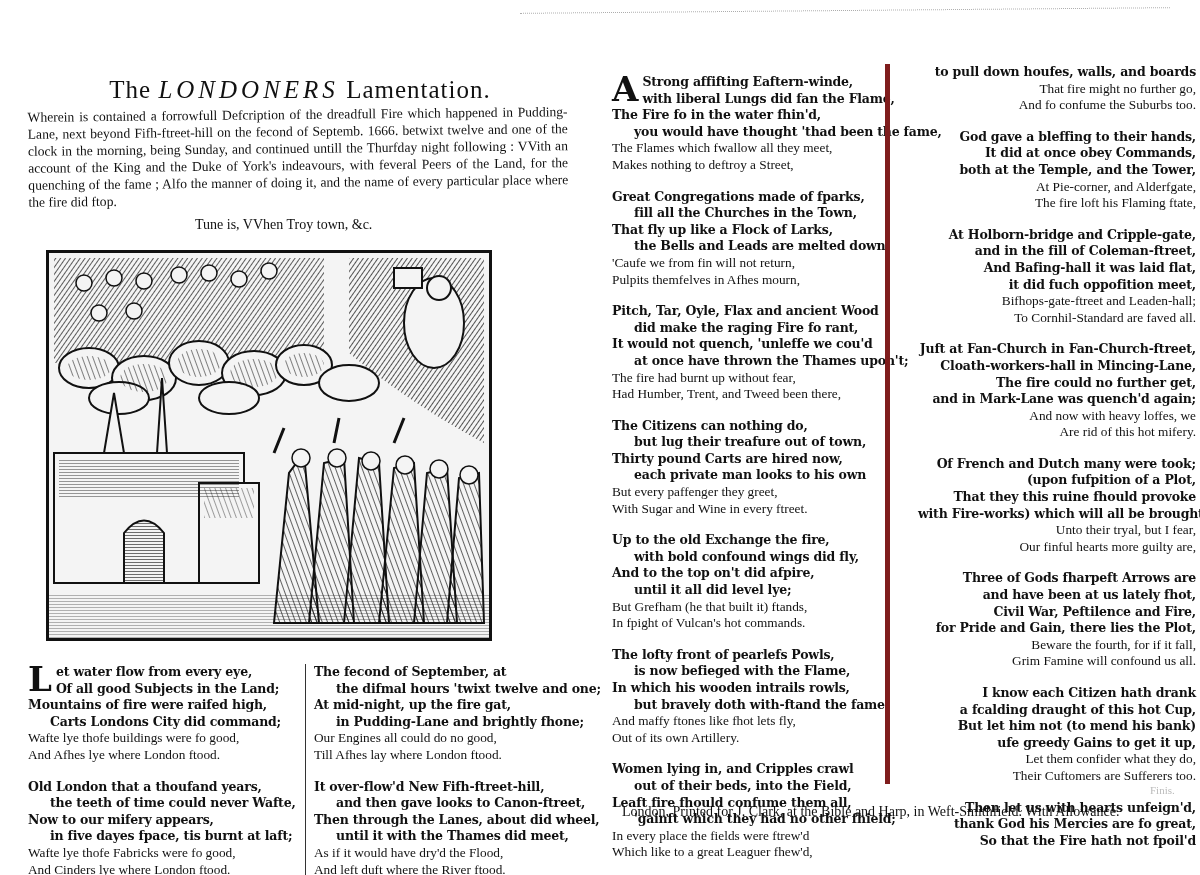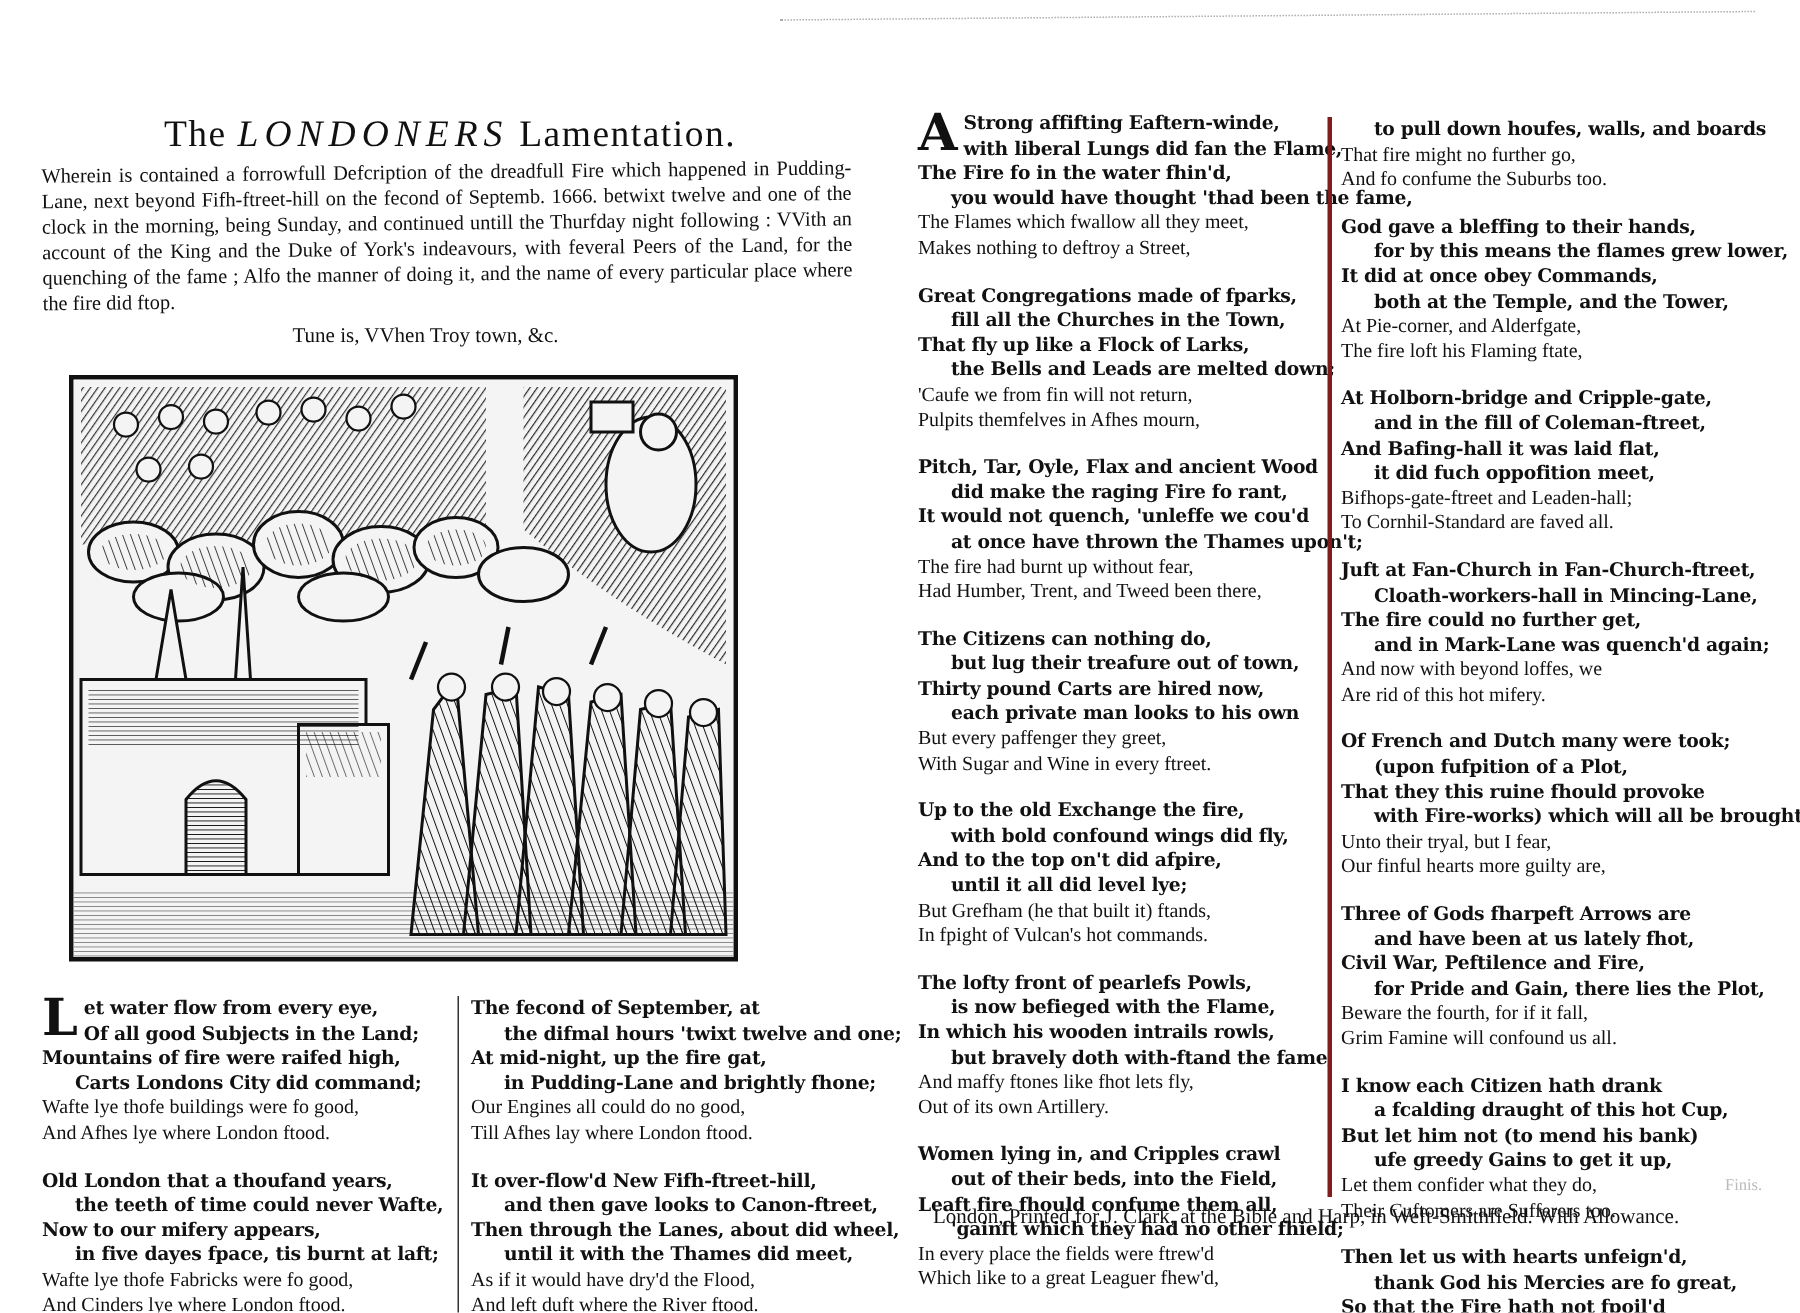--- a/index.html
+++ b/index.html
@@ -27,21 +27,21 @@
   
   .col { position:absolute; font-size:13.3px; line-height:16.6px; white-space:nowrap; }
   .col .stanza { margin-bottom:15px; }
   .col .line { display:block; }
   .col .line.indent { padding-left:22px; }
   .col .line.bl { font-family:"DejaVu Serif", serif; font-weight:bold; font-size:12.5px; letter-spacing:-0.2px; }
 
   .col-a { left:28px; top:664px; width:270px; }
   .col-b { left:305px; top:664px; width:285px; padding-left:8px; border-left:1px solid #333; }
   .col-c { left:612px; top:74px; width:255px; }
-  .col-d { left:885px; top:78px; width:300px; padding-left:6px; border-left:3px solid #7f1d1d; height:720px; }
+  .col-d { left:885px; top:64px; width:300px; padding-left:6px; border-left:5px solid #7f1d1d; height:720px;text-align:right; }
 
   .dropcap { font-size:34px; float:left; line-height:30px; margin-right:4px; font-weight:bold; font-family:"DejaVu Serif", serif; }
 
   .imprint { position:absolute; left:622px; top:804px; font-size:14px; white-space:nowrap; }
   .finis { position:absolute; left:1150px; top:784px; font-size:11px; color:#bbb; }
 </style>
 </head>
 <body>
 
 <div class="page">
@@ -239,40 +239,39 @@
   </div>
 
   <div class="col col-d">
     <div class="stanza">
       <span class="line bl indent">to pull down houfes, walls, and boards</span>
       <span class="line">That fire might no further go,</span>
       <span class="line">And fo confume the Suburbs too.</span>
     </div>
     <div class="stanza">
       <span class="line bl">God gave a bleffing to their hands,</span>
-      <span class="line bl indent">for by this means the flames grew lower,</span>
       <span class="line bl">It did at once obey Commands,</span>
       <span class="line bl indent">both at the Temple, and the Tower,</span>
       <span class="line">At Pie-corner, and Alderfgate,</span>
       <span class="line">The fire loft his Flaming ftate,</span>
     </div>
     <div class="stanza">
       <span class="line bl">At Holborn-bridge and Cripple-gate,</span>
       <span class="line bl indent">and in the fill of Coleman-ftreet,</span>
       <span class="line bl">And Bafing-hall it was laid flat,</span>
       <span class="line bl indent">it did fuch oppofition meet,</span>
       <span class="line">Bifhops-gate-ftreet and Leaden-hall;</span>
       <span class="line">To Cornhil-Standard are faved all.</span>
     </div>
     <div class="stanza">
       <span class="line bl">Juft at Fan-Church in Fan-Church-ftreet,</span>
       <span class="line bl indent">Cloath-workers-hall in Mincing-Lane,</span>
       <span class="line bl">The fire could no further get,</span>
       <span class="line bl indent">and in Mark-Lane was quench'd again;</span>
-      <span class="line">And now with beyond loffes, we</span>
+      <span class="line">And now with heavy loffes, we</span>
       <span class="line">Are rid of this hot mifery.</span>
     </div>
     <div class="stanza">
       <span class="line bl">Of French and Dutch many were took;</span>
       <span class="line bl indent">(upon fufpition of a Plot,</span>
       <span class="line bl">That they this ruine fhould provoke</span>
       <span class="line bl indent">with Fire-works) which will all be brought</span>
       <span class="line">Unto their tryal, but I fear,</span>
       <span class="line">Our finful hearts more guilty are,</span>
     </div>

